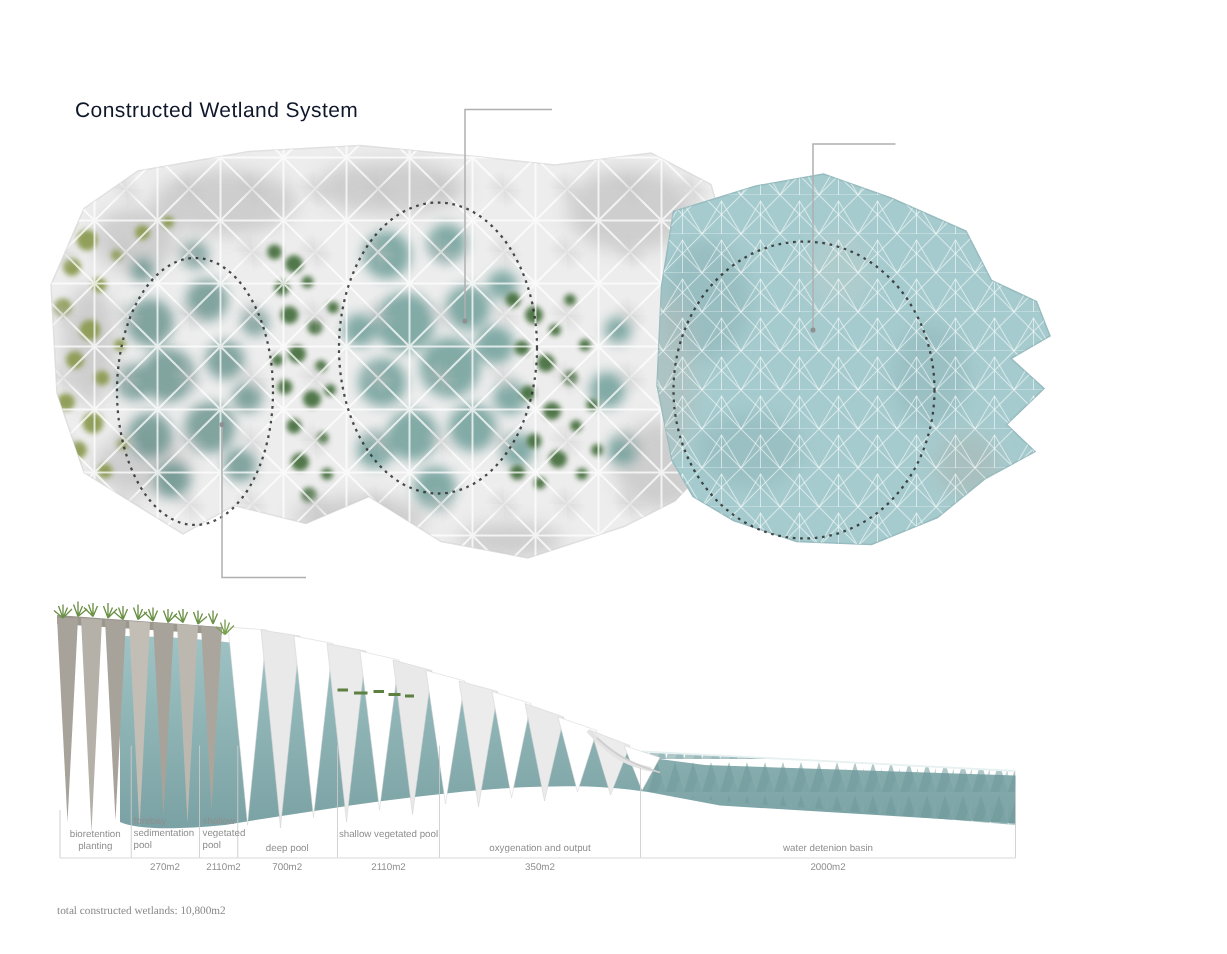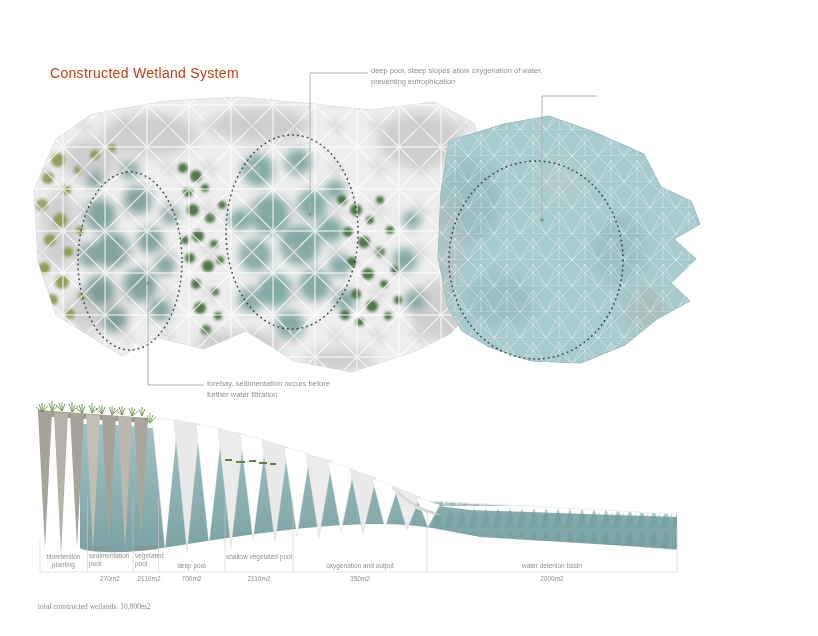--- a/index.html
+++ b/index.html
@@ -1,19 +1,19 @@
 <!DOCTYPE html>
 <html><head>
 <meta charset="utf-8">
 <style>
   html,body{margin:0;padding:0;background:#ffffff;}
   body{width:818px;height:636px;overflow:hidden;font-family:"Liberation Sans",sans-serif;}
   .canvas{position:relative;width:818px;height:636px;background:#ffffff;}
   svg.art{position:absolute;left:0;top:0;}
-  .page-title{position:absolute;left:50px;top:65px;font-size:14px;color:#c2410c;letter-spacing:.3px;}
+  .page-title{position:absolute;left:50px;top:65px;font-size:14px;color:#0f172a;letter-spacing:.3px;}
   .ann{position:absolute;font-size:7.5px;line-height:1.42;color:#8f8f8f;}
   .ann-deep{left:371px;top:66px;width:172px;}
   .ann-output{left:601px;top:89px;width:208px;}
   .ann-forebay{left:207px;top:379px;width:143px;}
   .zlabel{position:absolute;font-size:6.5px;line-height:1.25;color:#8f8f8f;}
   .zarea{position:absolute;font-size:6.5px;color:#8f8f8f;text-align:center;top:575px;}
   .total{position:absolute;left:38px;top:602px;font-size:7.5px;color:#8a8a8a;font-family:Liberation Serif, serif;}
   .tc{text-align:center;}
 </style>
 </head>
@@ -301,22 +301,20 @@
     <line x1="133" y1="572" x2="158" y2="572"></line>
     <line x1="158" y1="572" x2="225" y2="572"></line>
     <line x1="225" y1="572" x2="293" y2="572"></line>
     <line x1="293" y1="572" x2="427" y2="572"></line>
     <line x1="427" y1="572" x2="677" y2="572"></line>
   </g>
 </svg>
 
 <div class="page-title">Constructed Wetland System</div>
 
-<div class="ann ann-deep">deep pool, steep slopes allow oxygenation of water, preventing eutrophication</div>
-<div class="ann ann-forebay">forebay, sedimentation occurs before further water filtration</div>
 
 <div class="zlabel tc" style="left:40px;top:553px;width:47px;">bioretention planting</div>
 <div class="zlabel" style="left:89px;top:544px;width:45px;">forebay sedimentation pool</div>
 <div class="zlabel" style="left:135px;top:544px;width:30px;">shallow vegetated pool</div>
 <div class="zlabel tc" style="left:158px;top:562px;width:67px;">deep pool</div>
 <div class="zlabel tc" style="left:225px;top:553px;width:68px;">shallow vegetated pool</div>
 <div class="zlabel tc" style="left:293px;top:562px;width:134px;">oxygenation and output</div>
 <div class="zlabel tc" style="left:427px;top:562px;width:250px;">water detenion basin</div>
 
 <div class="zarea" style="left:87px;width:46px;">270m2</div>

